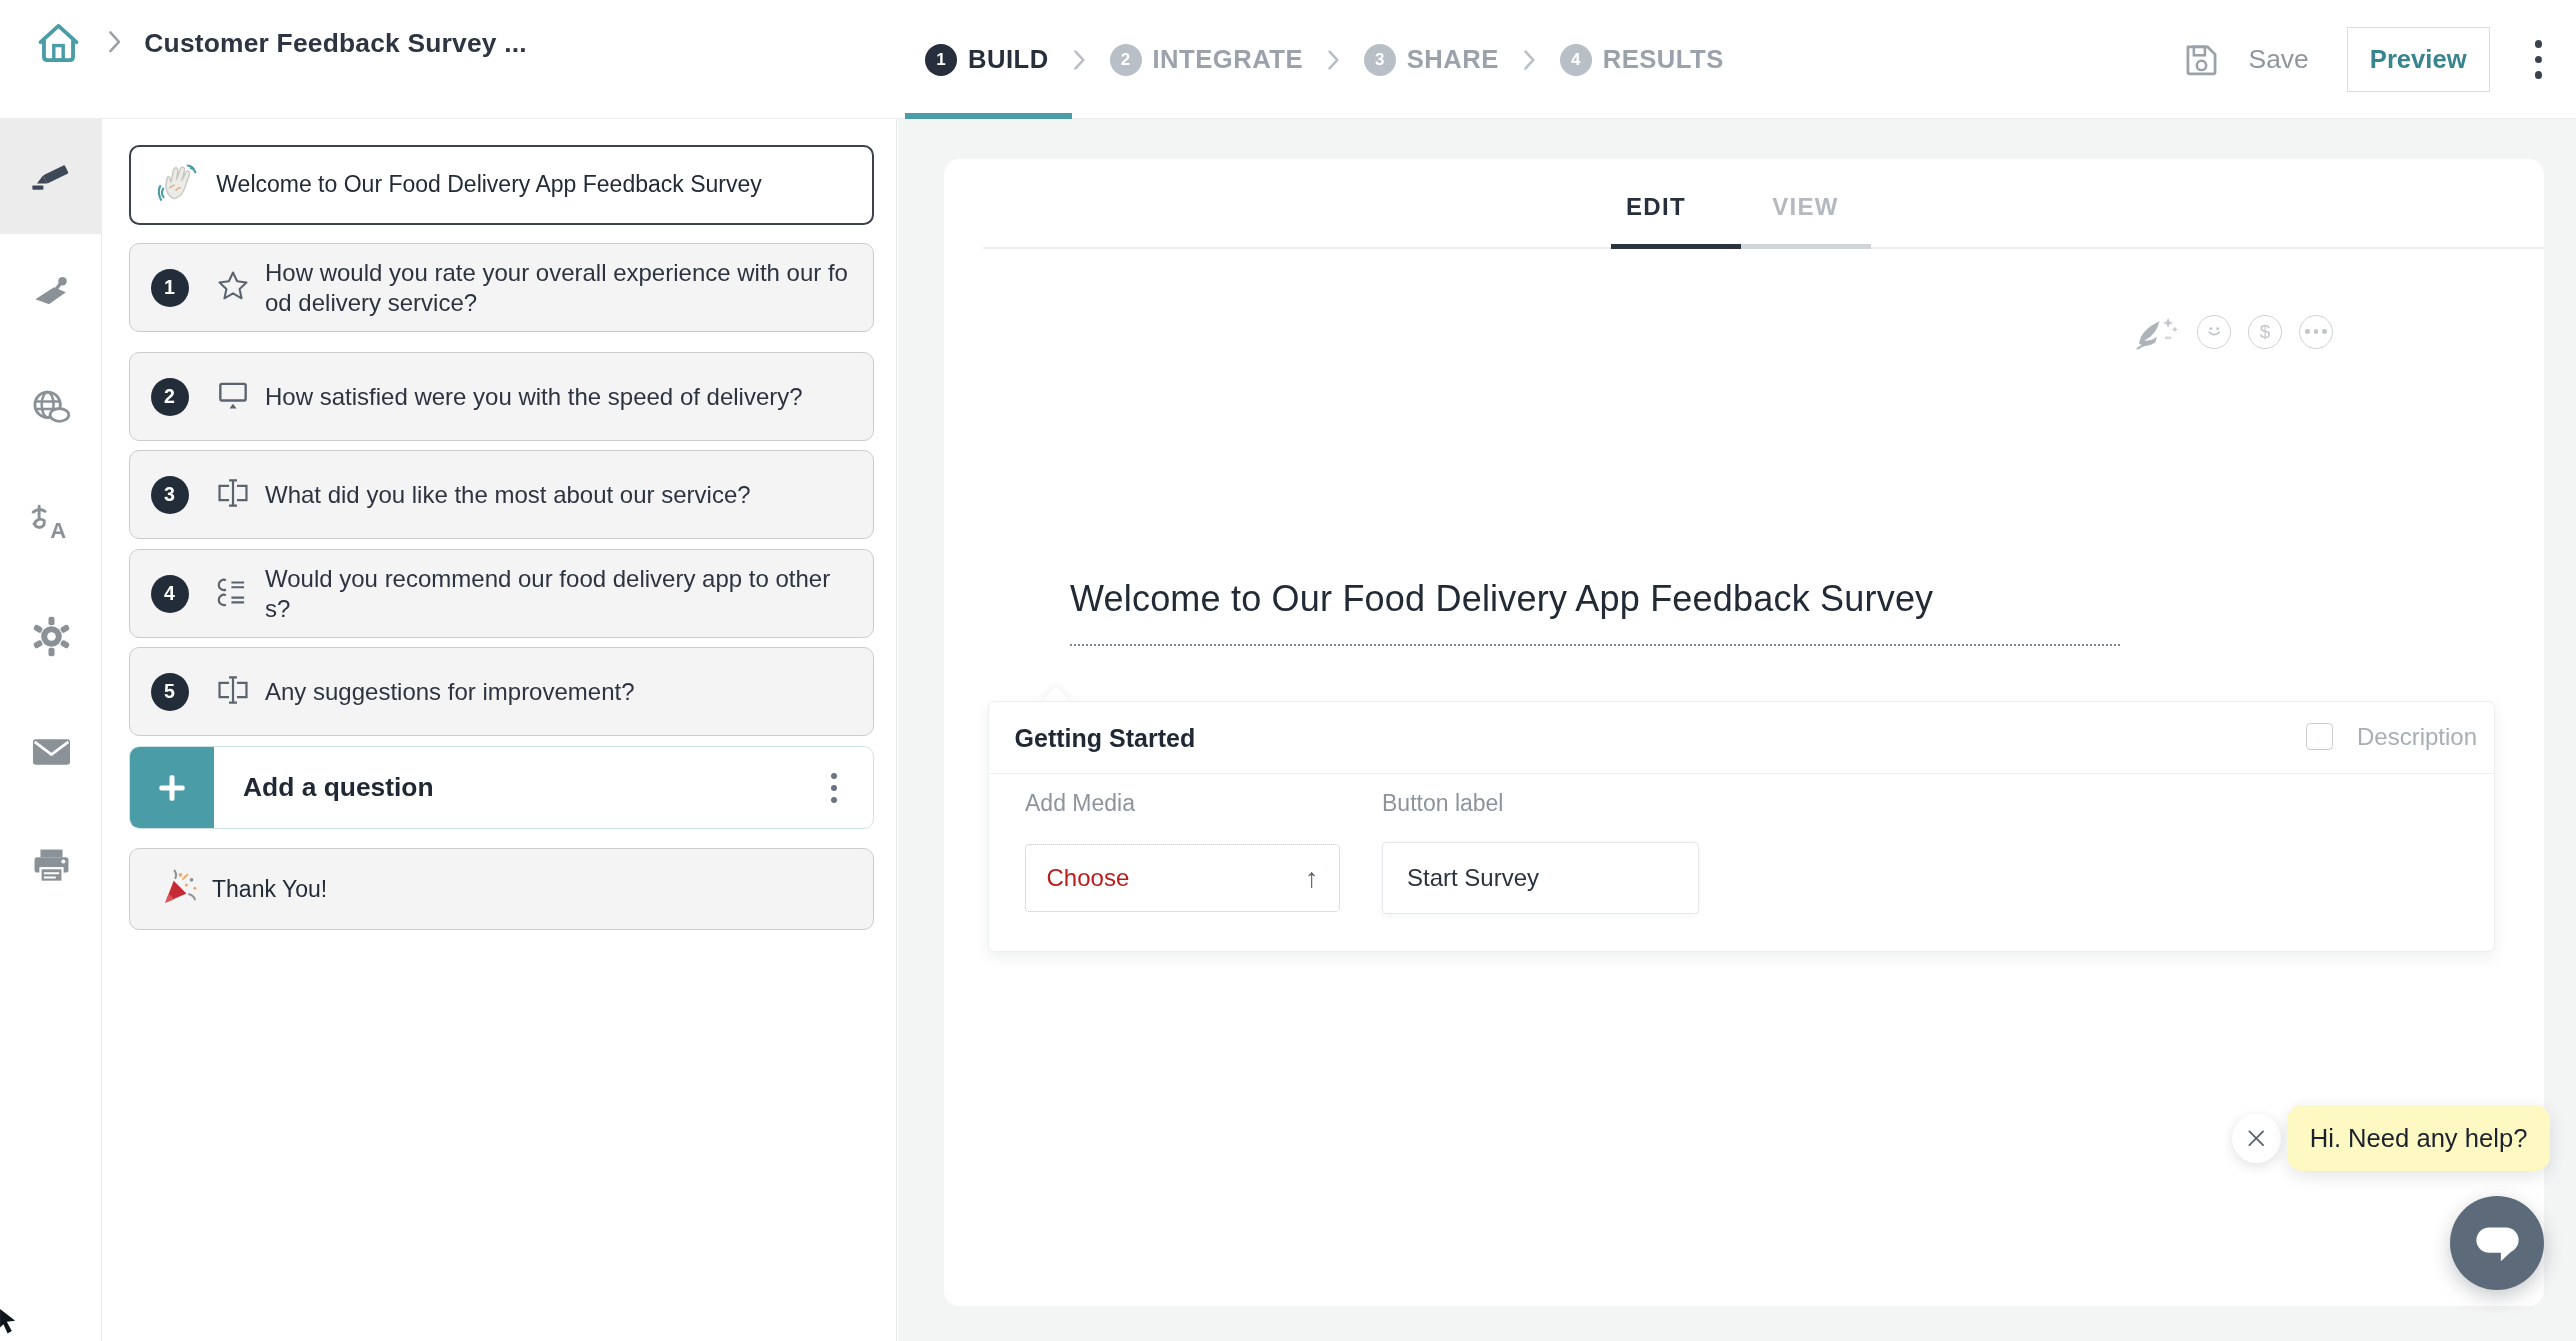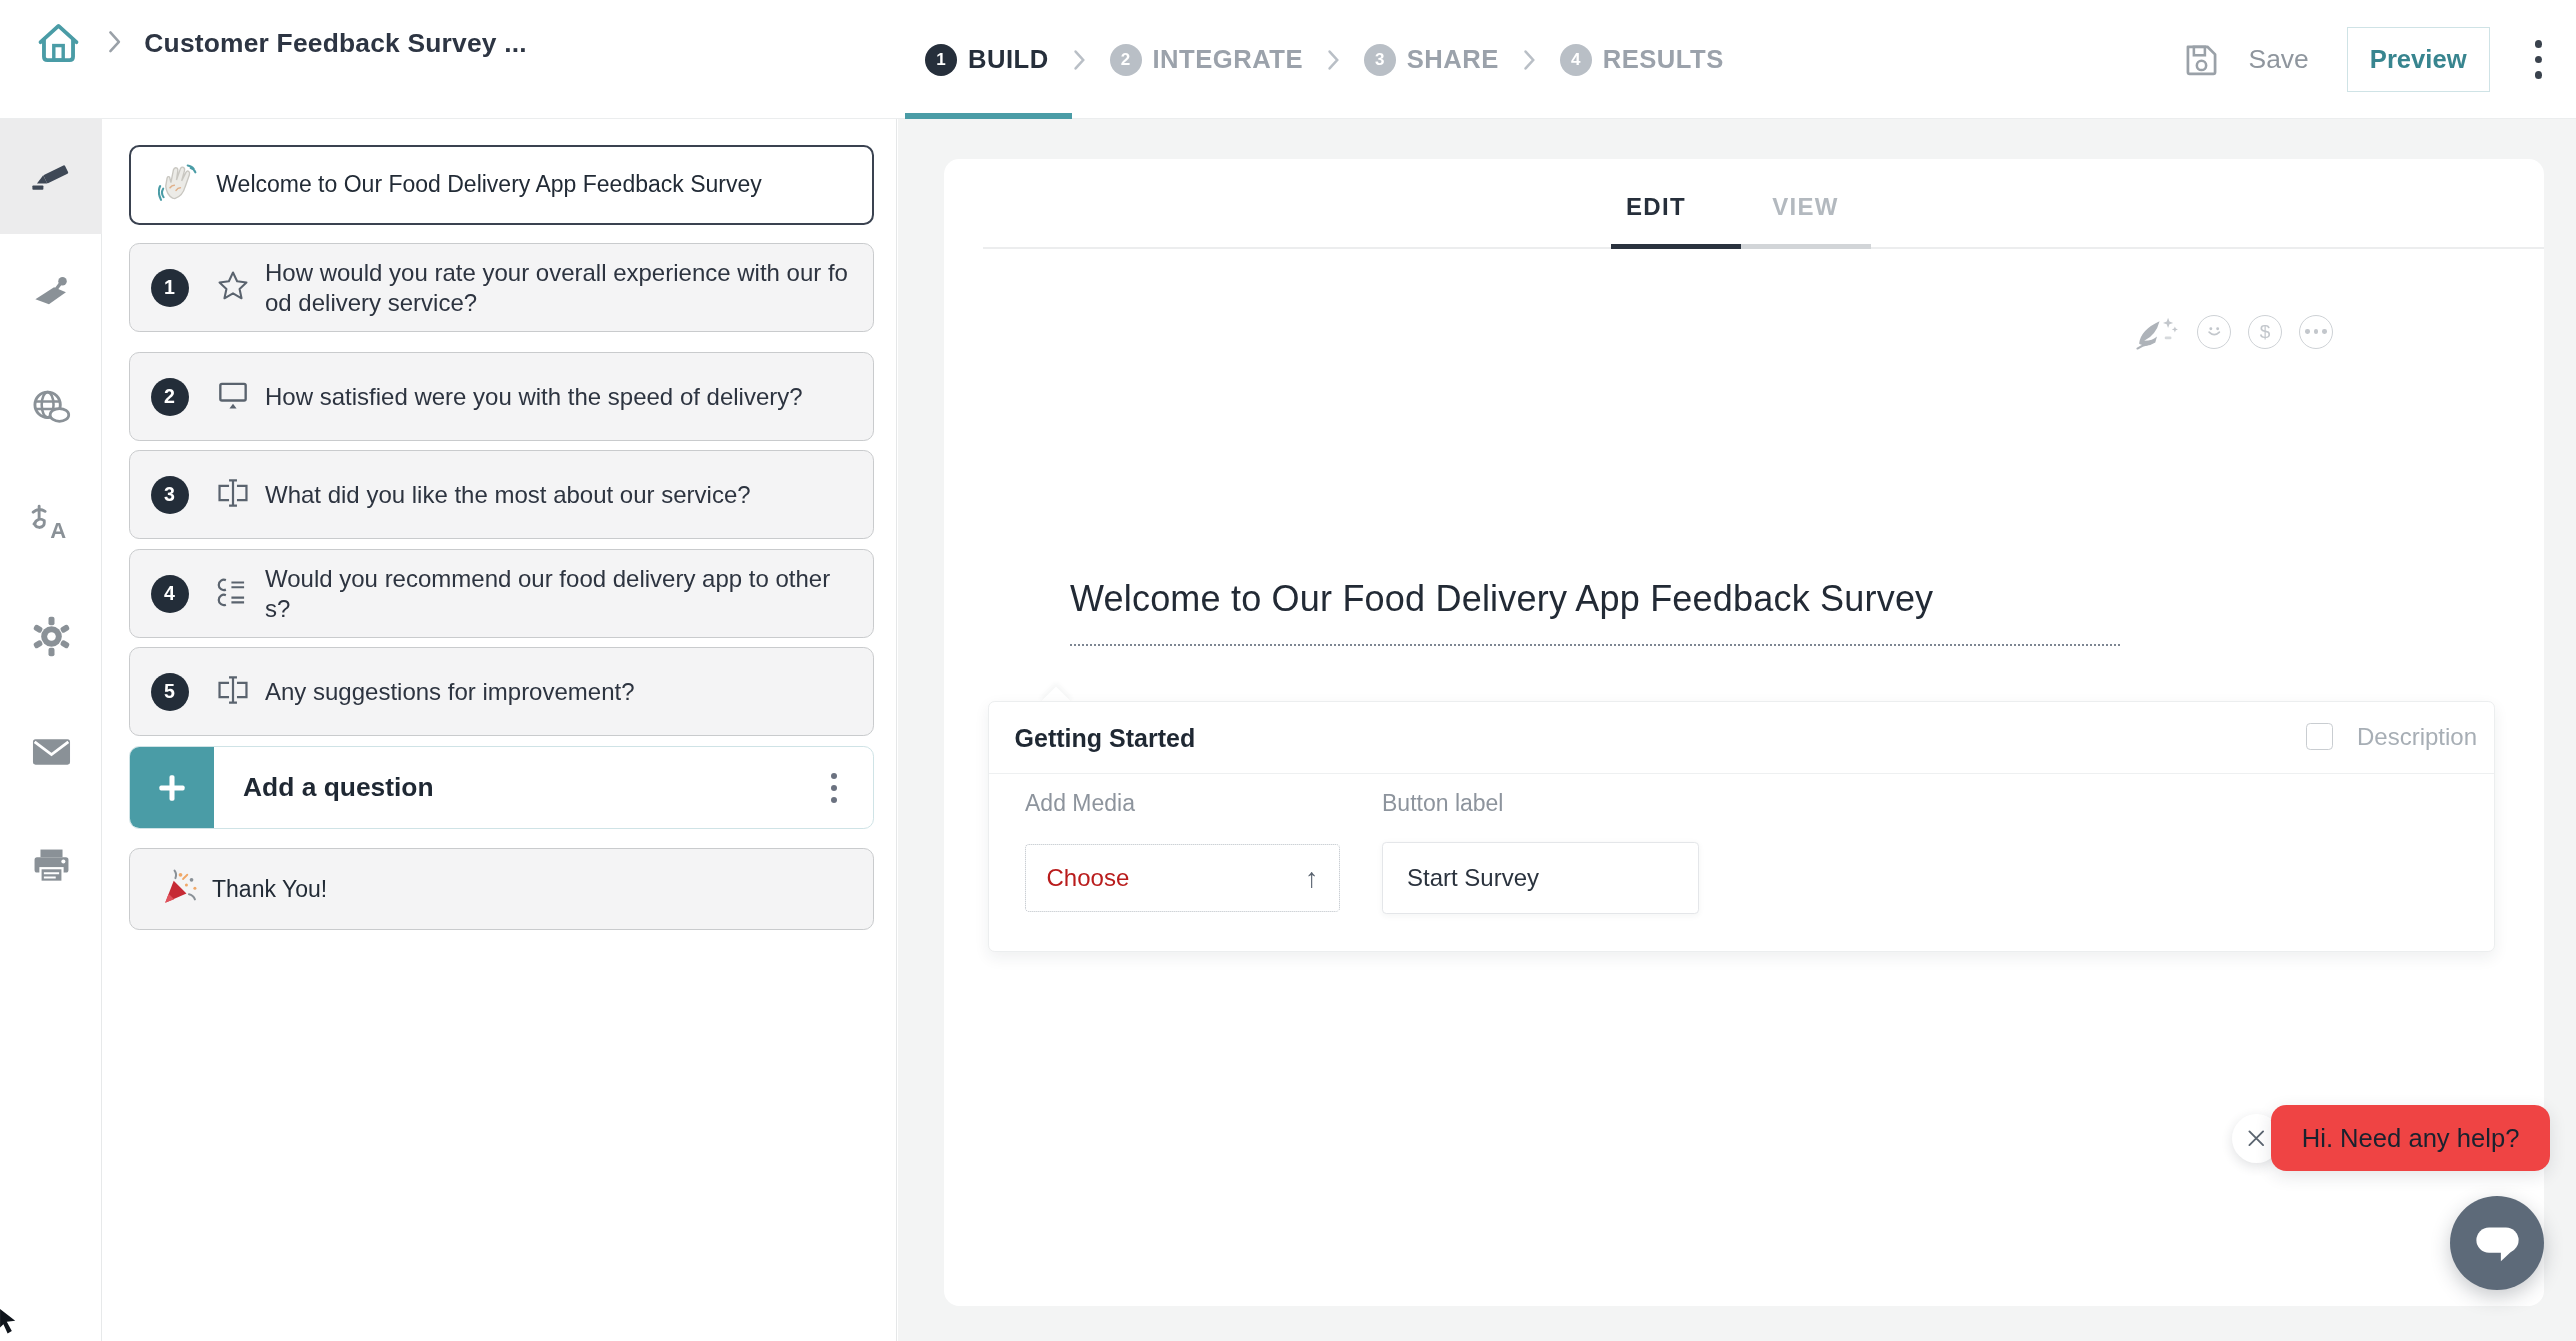--- a/index.html
+++ b/index.html
@@ -86,21 +86,21 @@
   .desc-label { font-size:24px; color:#a7aeb5; }
   .field-label { position:absolute; top:88px; font-size:23px; color:#8d949d; }
   .lab-media { left:36px; } .lab-btn { left:393px; }
   .choose-box { position:absolute; left:36px; top:142px; width:315px; height:68px; border:1.7px dotted #b9bfc5; border-radius:4.3px; display:flex; align-items:center; cursor:pointer; }
   .choose-text { margin-left:20.5px; font-size:24px; color:#b91c1c; }
   .choose-arrow { position:absolute; right:20.5px; font-size:27px; color:#5a6470; }
   .btn-input { position:absolute; left:393px; top:140px; width:317px; height:72px; border:0.9px solid #e4e6e9; border-radius:4.3px; box-shadow:0 1.7px 6.8px rgba(40,50,60,.05); font-family:"Liberation Sans",sans-serif; font-size:24px; color:#2b333e; padding-left:24px; outline:none; }
 
   
   .chat-close { position:absolute; right:295px; top:1114px; width:49px; height:49px; border-radius:50%; background:#fff; box-shadow:0 3.4px 12px rgba(35,45,57,.14); display:flex; align-items:center; justify-content:center; cursor:pointer; }
-  .chat-pill { position:absolute; right:25.6px; top:1105px; height:66px; background:#ef4444; border-radius:15.3px; box-shadow:0 5.1px 17px rgba(35,45,57,.12); display:flex; align-items:center; padding:0 31px; }
+  .chat-pill { position:absolute; right:25.6px; top:1105px; height:66px; background:#fef9c3; border-radius:15.3px; box-shadow:0 5.1px 17px rgba(35,45,57,.12); display:flex; align-items:center; padding:0 23px; }
   .chat-pill span { font-size:25.6px; color:#19222e; }
   .chat-fab { position:absolute; right:32px; top:1196px; width:94px; height:94px; border-radius:50%; background:#5d6a79; box-shadow:0 6.8px 19px rgba(35,45,57,.25); display:flex; align-items:center; justify-content:center; cursor:pointer; }
 
   .cursor { position:absolute; left:0px; top:1309px; z-index:50; }
 </style>
 </head>
 <body>
 
 <div class="header">
   <div class="brand-zone">

